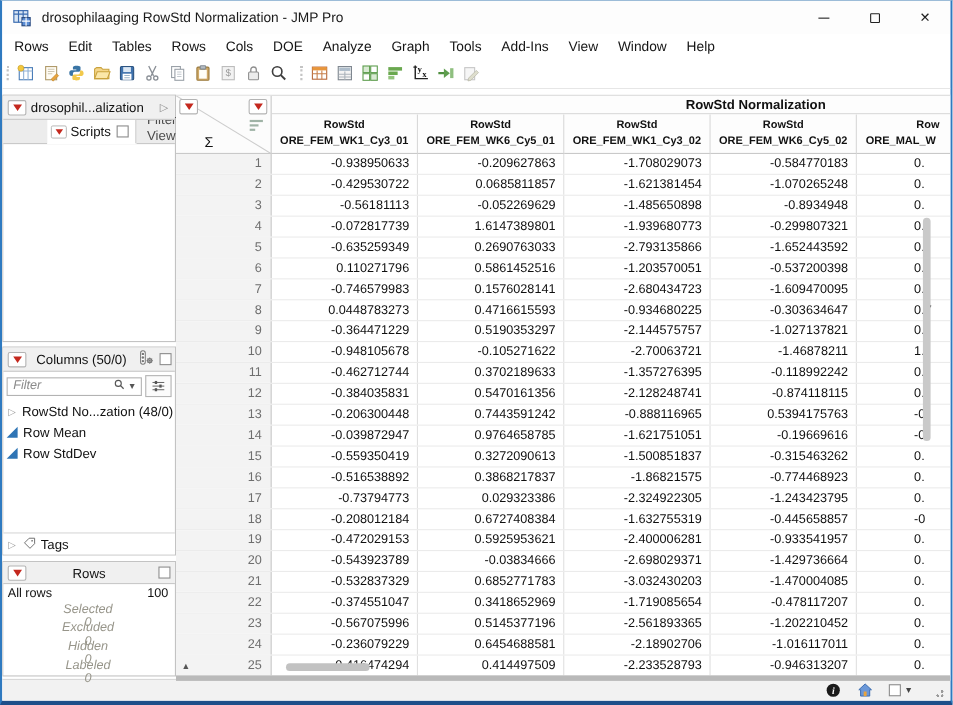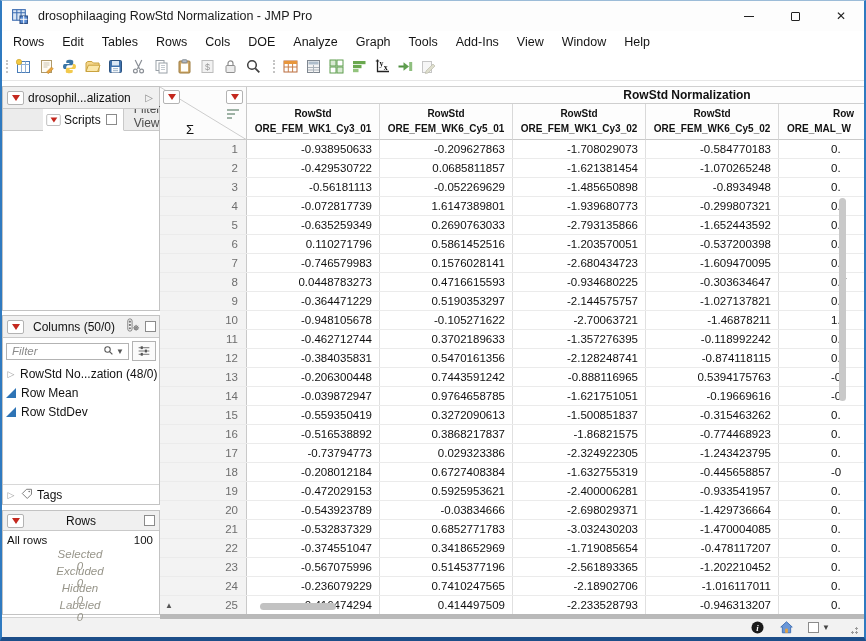--- a/index.html
+++ b/index.html
@@ -684,21 +684,21 @@
             <div class="vcell">-2.561893365</div>
             <div class="vcell">-1.202210452</div>
             <div class="vcell frag">0.</div>
           </div>
           <div class="trow">
             <div class="rowhdr">
               <span class="marker"></span>
               <span class="num">24</span>
             </div>
             <div class="vcell">-0.236079229</div>
-            <div class="vcell">0.7410247565</div>
+            <div class="vcell">0.6454688581</div>
             <div class="vcell">-2.18902706</div>
             <div class="vcell">-1.016117011</div>
             <div class="vcell frag">0.</div>
           </div>
           <div class="trow">
             <div class="rowhdr">
               <span class="marker">▲</span>
               <span class="num">25</span>
             </div>
             <div class="vcell">-0.416474294</div>

